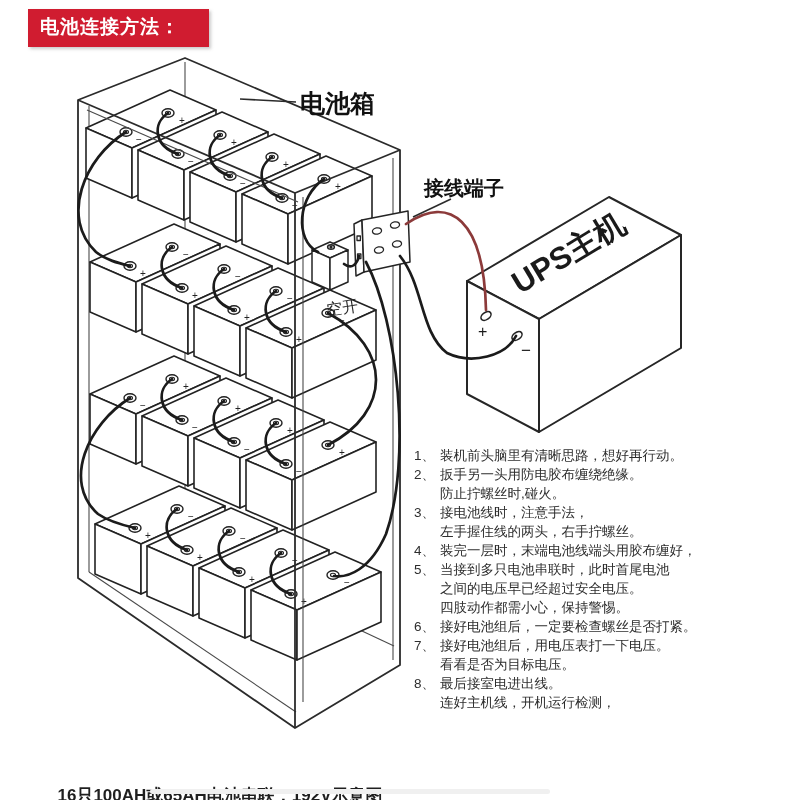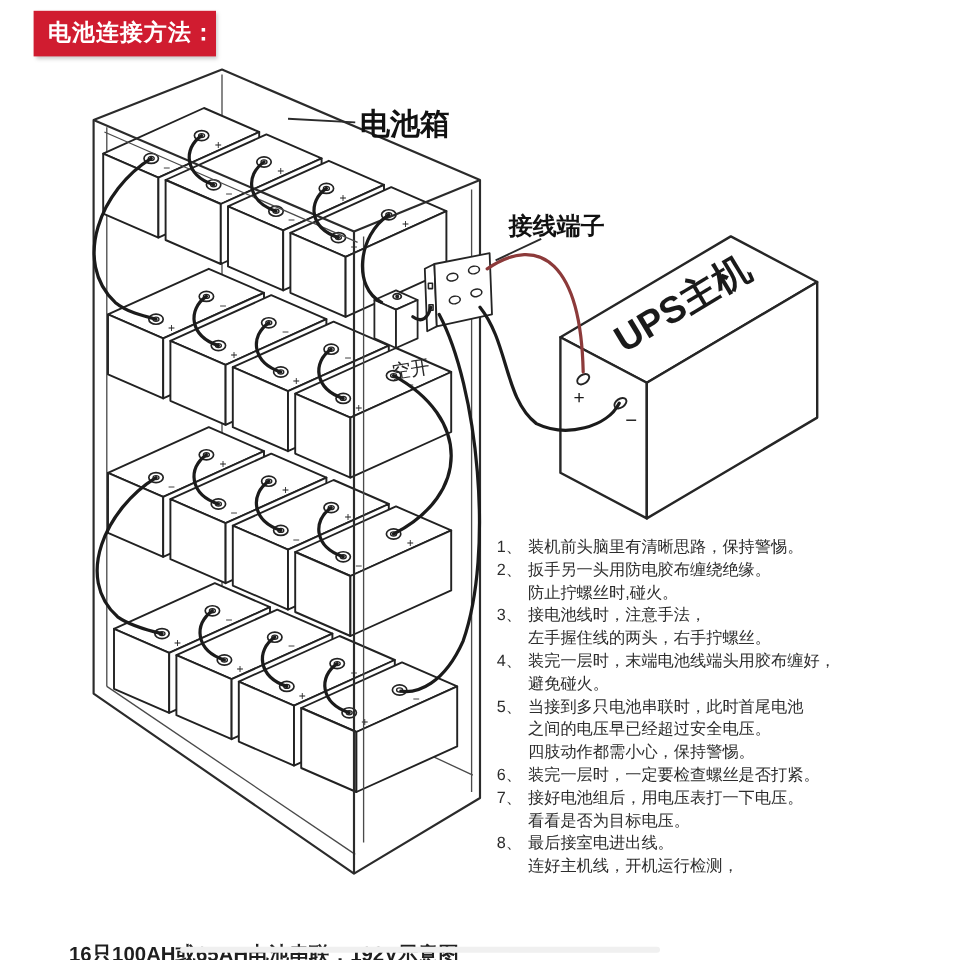--- a/index.html
+++ b/index.html
@@ -4,21 +4,21 @@
 <style>
   html,body{margin:0;padding:0;}
   body{
     width:800px;height:800px;position:relative;background:#ffffff;
     font-family:"Liberation Sans","DejaVu Sans",sans-serif;overflow:hidden;
   }
   #diagram{position:absolute;left:0;top:0;}
   .banner{
     position:absolute;left:28px;top:9px;background:#d01c30;color:#ffffff;
     font-size:19px;font-weight:bold;letter-spacing:1px;
-    padding:5px 0 7px 12px;box-shadow:2px 2px 3px rgba(140,140,140,.45);
+    padding:5px 29px 7px 12px;box-shadow:2px 2px 3px rgba(140,140,140,.45);
   }
   .notes{position:absolute;left:414px;top:446px;width:386px;color:#2d2d2d;}
   .notes-heading{font-size:18px;font-weight:bold;letter-spacing:1.5px;padding-left:28px;margin-bottom:13px;}
   .note-item{display:flex;font-size:13.5px;line-height:19px;}
   .note-num{width:26px;flex:none;}
   .note-lines{flex:1;}
   .captions{position:absolute;left:40px;top:739px;width:360px;text-align:center;color:#1f1f1f;}
   .caption-line1{font-size:17px;font-weight:600;margin-top:45px;}
   .caption-line2{font-size:17px;font-weight:600;margin-top:3px;}
   .it{}
@@ -297,56 +297,55 @@
     <text x="424" y="195" font-size="20" font-weight="bold" fill="#111111">接线端子</text>
     <text transform="translate(343,313) rotate(-9)" text-anchor="middle" font-size="16" fill="#2a2a2a">空开</text>
   </g>
 </svg>
 
 <div class="notes">
   <div id="notes-list">
       <div class="note-item">
         <span class="note-num">1、</span>
         <div class="note-lines">
-          <div>装机前头脑里有清晰思路，保持警惕。</div>
+          <div>装机前头脑里有清晰思路，想好再行动。</div>
         </div>
       </div>
       <div class="note-item">
         <span class="note-num">2、</span>
         <div class="note-lines">
           <div>扳手另一头用防电胶布缠绕绝缘。</div>
           <div>防止拧螺丝时,碰火。</div>
         </div>
       </div>
       <div class="note-item">
         <span class="note-num">3、</span>
         <div class="note-lines">
           <div>接电池线时，注意手法，</div>
           <div>左手握住线的两头，右手拧螺丝。</div>
         </div>
       </div>
       <div class="note-item">
         <span class="note-num">4、</span>
         <div class="note-lines">
           <div>装完一层时，末端电池线端头用胶布缠好，</div>
-          <div>避免碰火。</div>
         </div>
       </div>
       <div class="note-item">
         <span class="note-num">5、</span>
         <div class="note-lines">
           <div>当接到多只电池串联时，此时首尾电池</div>
           <div>之间的电压早已经超过安全电压。</div>
           <div>四肢动作都需小心，保持警惕。</div>
         </div>
       </div>
       <div class="note-item">
         <span class="note-num">6、</span>
         <div class="note-lines">
-          <div>装完一层时，一定要检查螺丝是否打紧。</div>
+          <div>接好电池组后，一定要检查螺丝是否打紧。</div>
         </div>
       </div>
       <div class="note-item">
         <span class="note-num">7、</span>
         <div class="note-lines">
           <div>接好电池组后，用电压表打一下电压。</div>
           <div>看看是否为目标电压。</div>
         </div>
       </div>
       <div class="note-item">

